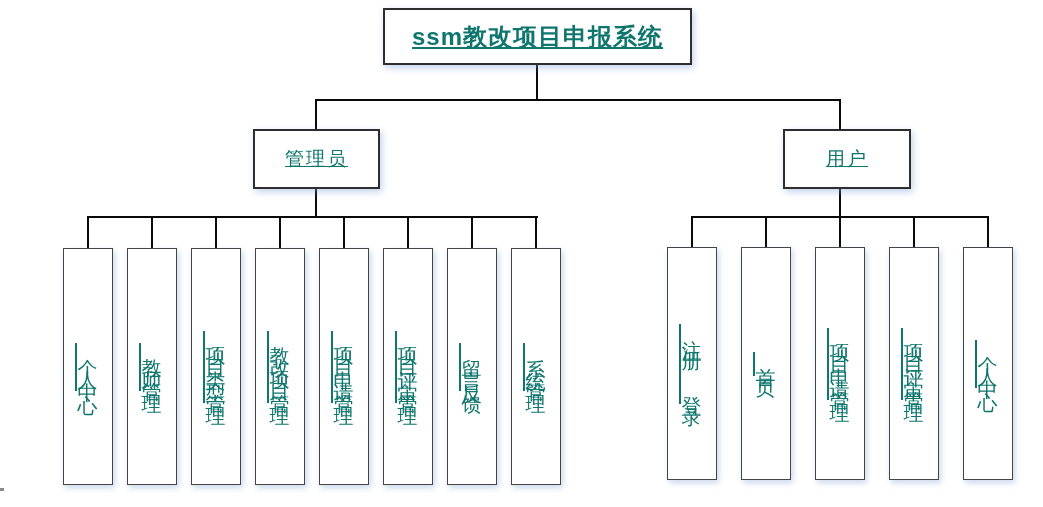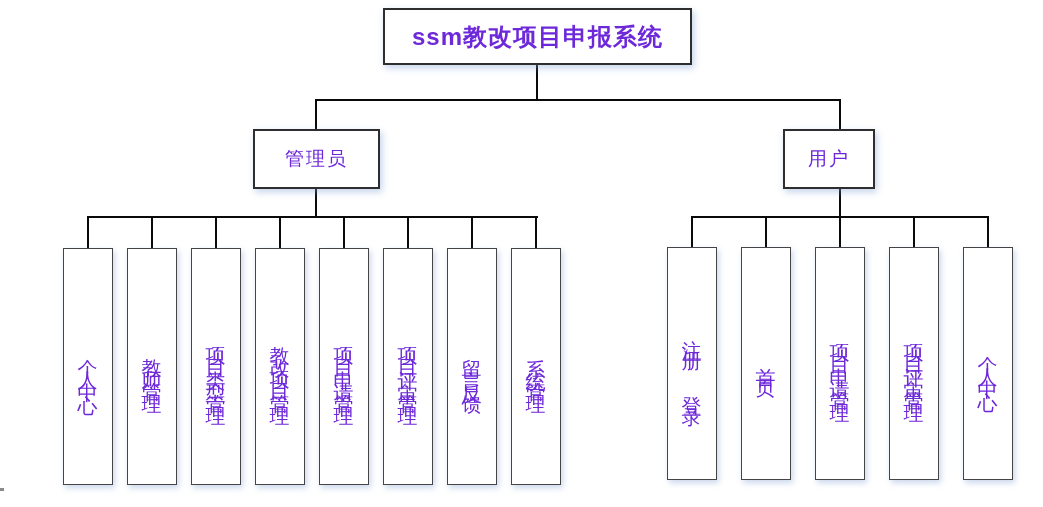--- a/index.html
+++ b/index.html
@@ -9,22 +9,23 @@
     background:#ffffff;
     font-family:"Liberation Sans", sans-serif;
     overflow:hidden;
   }
   .box{
     position:absolute;
     background:#ffffff;
     border:2px solid #2e2e2e;
     box-shadow:2px 3px 7px rgba(125,158,210,0.45);
     display:flex;align-items:center;justify-content:center;
-    color:#6d28d9;
+    color:#0f766e;
     box-sizing:border-box;
+    text-decoration:underline;
   }
   .root{
     font-size:24px;font-weight:600;letter-spacing:1px;
   }
   .branch{
     font-size:19px;font-weight:500;letter-spacing:2px;text-align:center;
   }
   .leaf{
     border:1.5px solid #454545;
     box-shadow:2px 3px 6px rgba(125,158,210,0.40);
@@ -72,21 +73,21 @@
   <div class="vline" style="left:691px;top:216px;height:32px;"></div>
   <div class="vline" style="left:765px;top:216px;height:32px;"></div>
   <div class="vline" style="left:839px;top:216px;height:32px;"></div>
   <div class="vline" style="left:913px;top:216px;height:32px;"></div>
   <div class="vline" style="left:987px;top:216px;height:32px;"></div>
 
   <div class="box root" style="left:383px;top:8px;width:309px;height:57px;">ssm教改项目申报系统</div>
 
   <div class="box branch" style="left:253px;top:129px;width:127px;height:60px;">管理员</div>
 
-  <div class="box branch" style="left:783px;top:129px;width:92px;height:60px;">用户</div>
+  <div class="box branch" style="left:783px;top:129px;width:128px;height:60px;">用户</div>
 
   <div class="box leaf" style="left:63px;top:248px;width:50px;height:237px;">
     <span class="vtext">个人中心</span>
   </div>
   <div class="box leaf" style="left:127px;top:248px;width:50px;height:237px;">
     <span class="vtext">教师管理</span>
   </div>
   <div class="box leaf" style="left:191px;top:248px;width:50px;height:237px;">
     <span class="vtext">项目类型管理</span>
   </div>

